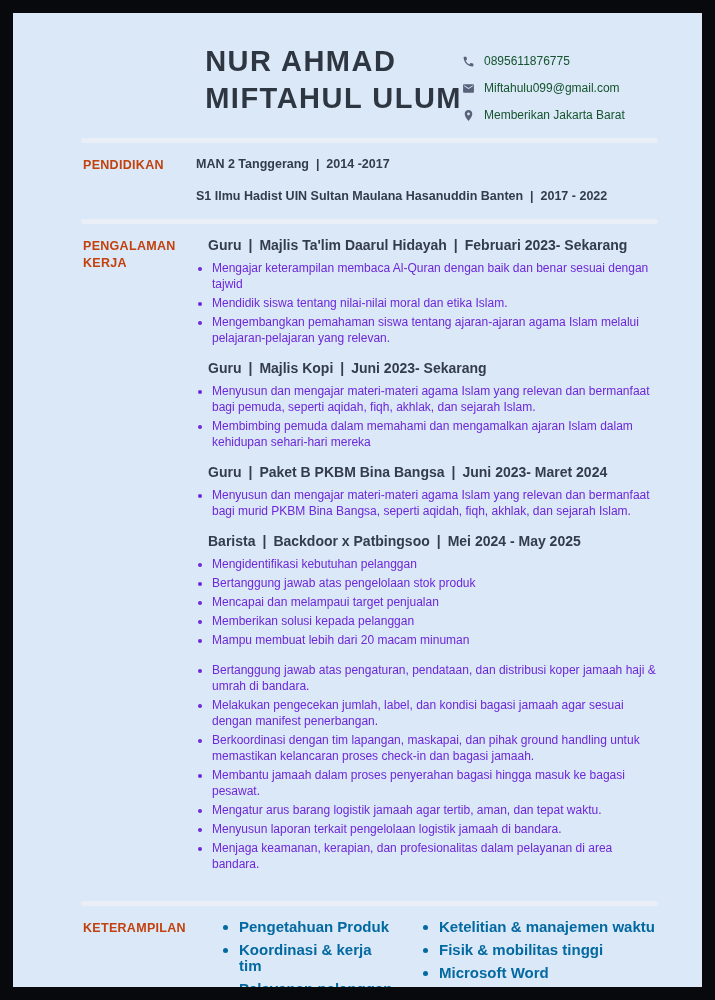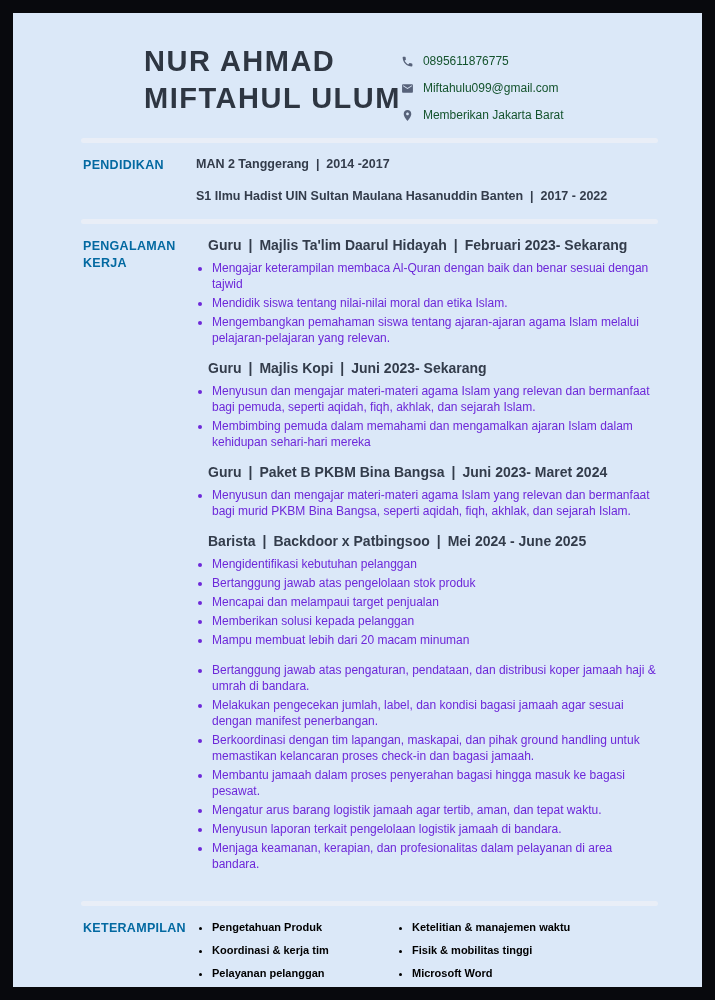--- a/index.html
+++ b/index.html
@@ -10,47 +10,47 @@
   .page{
     width:100%;height:100%;box-sizing:border-box;
     background:#dbe8f8;
     padding:30px 40px 18px 62px;
     overflow:hidden;
     font-family:"Liberation Sans",sans-serif;
     color:#414b5f;
     font-size:12px;line-height:16px;
   }
   
-  .header{display:flex;justify-content:center;align-items:flex-start;padding-left:8px;}
+  .header{display:flex;justify-content:flex-end;align-items:flex-start;padding-left:8px;}
   .name{font-size:29px;line-height:37px;font-weight:700;letter-spacing:1.5px;color:#2e3642;}
   .contact{margin-top:10px;display:flex;flex-direction:column;gap:11px;min-width:200px;}
   .contact-item{display:flex;align-items:center;gap:9px;font-size:12px;color:#14532d;}
   .contact-item svg{flex:0 0 auto;width:13px;height:13px;fill:#57627a;}
   
   .divider{height:5px;border-radius:3px;background:#e9eef7;margin:15px 4px 13px 6px;}
   
   .section{display:grid;grid-template-columns:113px 1fr;padding-left:8px;}
   .section-label{
-    font-weight:700;font-size:12.5px;line-height:17px;color:#0369a1;
+    font-weight:700;font-size:12.5px;line-height:17px;color:#c2410c;
     letter-spacing:.3px;padding-top:1px;padding-right:10px;
   }
   
   .edu-entries{display:flex;flex-direction:column;gap:16px;}
   .edu-entry{font-weight:700;font-size:12.5px;color:#333c4b;white-space:pre-wrap;}
   
   .jobs{display:flex;flex-direction:column;}
   .job{margin-bottom:11px;}
   .job-heading{font-weight:700;font-size:14px;line-height:17px;color:#333c4b;margin:0 -30px 6px 12px;}
   .job-heading .sep{display:inline-block;margin:0 7px;color:#333c4b;}
   ul.bullets{margin:0;padding:0 0 0 16px;list-style:disc;}
   ul.bullets li{margin-bottom:3px;color:#6d28d9;}
   
   .skills-cols{display:grid;grid-template-columns:200px 1fr;}
   ul.skill-list{margin:0;padding:0 0 0 16px;list-style:disc;}
-  ul.skill-list li{font-weight:700;font-size:11px;color:#000000;margin-bottom:7px;}
+  ul.skill-list li{font-weight:700;font-size:15px;color:#0369a1;margin-bottom:7px;margin-left:27px;}
 </style>
 </head>
 <body>
 
 <div class="frame">
   <div class="page">
 
     <div class="header">
       <div class="name">
         <div>NUR AHMAD</div>
@@ -115,21 +115,21 @@
           <div class="job">
           <div class="job-heading">
             <span>Guru</span><span class="sep">|</span><span>Paket B PKBM Bina Bangsa</span><span class="sep">|</span><span>Juni 2023- Maret 2024</span>
           </div>
           <ul class="bullets">
               <li>Menyusun dan mengajar materi-materi agama Islam yang relevan dan bermanfaat bagi murid PKBM Bina Bangsa, seperti aqidah, fiqh, akhlak, dan sejarah Islam.</li>
             </ul>
         </div>
           <div class="job">
           <div class="job-heading">
-            <span>Barista</span><span class="sep">|</span><span>Backdoor x Patbingsoo</span><span class="sep">|</span><span>Mei 2024 - June 2025</span>
+            <span>Barista</span><span class="sep">|</span><span>Backdoor x Patbingsoo</span><span class="sep">|</span><span>Mei 2024 - May 2025</span>
           </div>
           <ul class="bullets">
               <li>Mengidentifikasi kebutuhan pelanggan</li>
               <li>Bertanggung jawab atas pengelolaan stok produk</li>
               <li>Mencapai dan melampaui target penjualan</li>
               <li>Memberikan solusi kepada pelanggan</li>
               <li>Mampu membuat lebih dari 20 macam minuman</li>
             </ul>
         </div>
           <div class="job">

